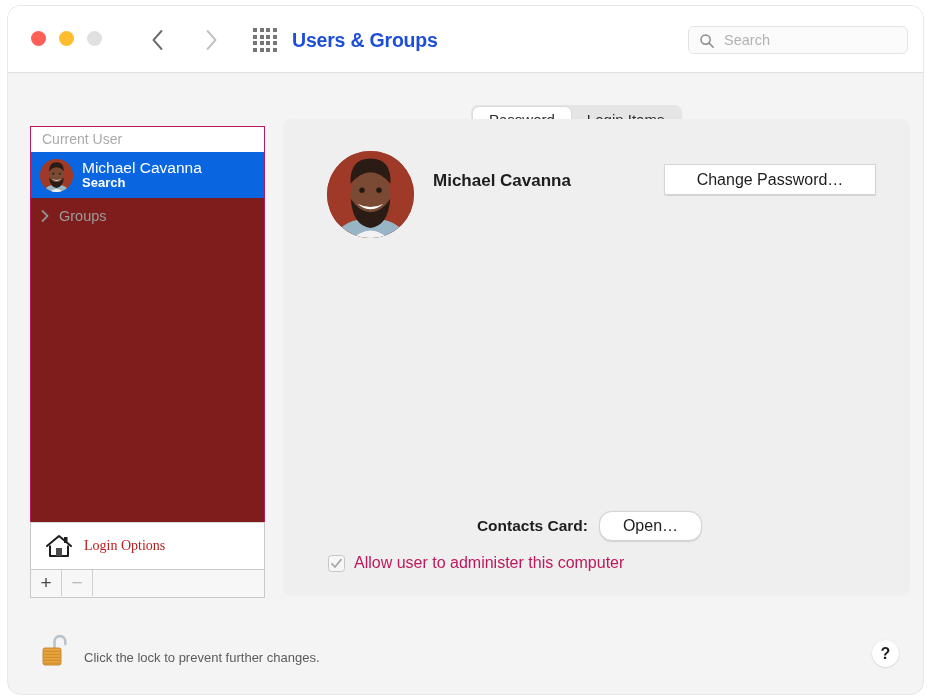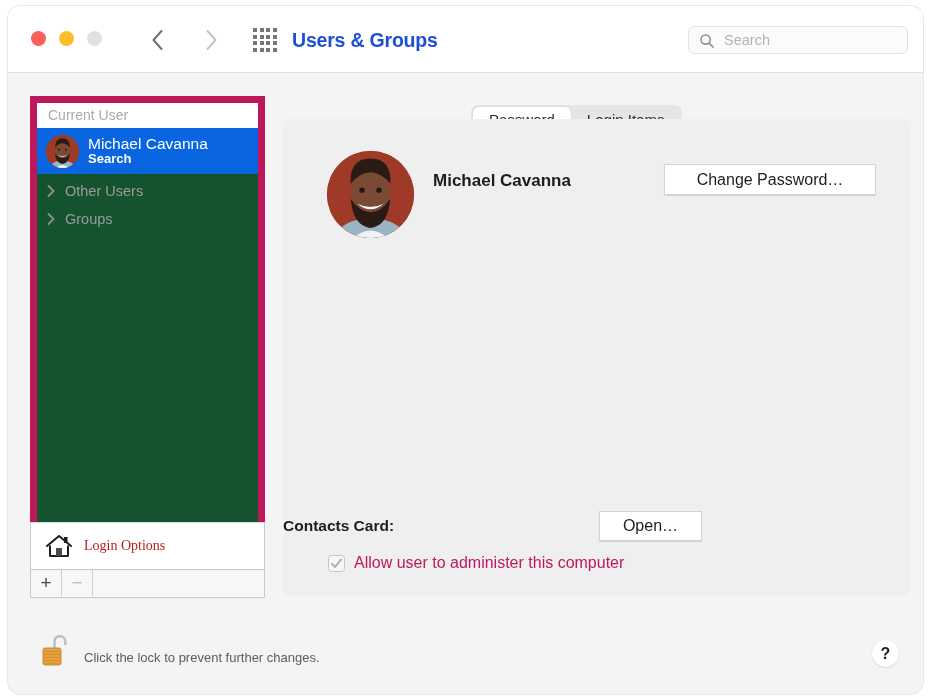--- a/index.html
+++ b/index.html
@@ -78,24 +78,24 @@
     position: absolute; left: 33px; top: 0;
     width: 180px; height: 26px;
     border: none; outline: none; background: transparent;
     font-family: "Liberation Sans", sans-serif;
     font-size: 14.5px; color: #3b3b3b;
   }
   #search-input::placeholder { color: #b2b2b2; }
 
   
   #sidebar {
-    position: absolute; left: 22px; top: 90px;
+    position: absolute; left: 22px; top: 120px;
     width: 235px; height: 458px;
-    background: #14532d;
-    border: 7px solid #be185d;
+    background: #7f1d1d;
+    border: 1px solid #be185d;
   }
   .sb-header {
     height: 25px; line-height: 25px;
     padding-left: 11px;
     font-size: 14px; color: #aaaaaa;
     background: #ffffff;
   }
   .sb-row {
     display: flex; align-items: center;
     height: 21px; padding-left: 10px;
@@ -202,29 +202,29 @@
     box-shadow: 0 0.5px 1px rgba(0,0,0,0.12);
     display: flex; align-items: center; justify-content: center;
     font-size: 16px; color: #1d1d1d;
   }
   #contacts-row {
     position: absolute; left: 0; top: 392px;
     width: 627px;
     display: flex; align-items: center;
   }
   #contacts-label {
-    width: 305px; 
+    width: 305px; text-align: right;
     font-size: 15.5px; font-weight: bold; color: #1d1d1d;
   }
   #open-button {
     margin-left: 11px;
     width: 103px; height: 30px;
     background: #ffffff;
     border: 0.5px solid #d4d4d4;
-    border-radius: 0;
+    border-radius: 13px;
     box-shadow: 0 0.5px 1px rgba(0,0,0,0.12);
     display: flex; align-items: center; justify-content: center;
     font-size: 16px; color: #1d1d1d;
   }
   #admin-row {
     position: absolute; left: 45px; top: 435px;
     display: flex; align-items: center;
   }
   #admin-checkbox {
     width: 17px; height: 17px;
@@ -324,28 +324,20 @@
           <circle cx="16" cy="18" r="1.2" fill="#221"></circle>
           <circle cx="24" cy="18" r="1.2" fill="#221"></circle>
         </svg>
       </div>
       <div id="sb-names">
         <div class="n1">Michael Cavanna</div>
         <div class="n2">Search</div>
       </div>
     </div>
 
-    <div class="sb-row" style="margin-top:6px;">
-      <span class="chev">
-        <svg width="8" height="12" viewBox="0 0 8 12">
-          <path d="M1.5 1 L6.5 6 L1.5 11" fill="none" stroke="#8f8f8f" stroke-width="1.8" stroke-linecap="round" stroke-linejoin="round"></path>
-        </svg>
-      </span>
-      <span>Other Users</span>
-    </div>
 
     <div class="sb-row" style="margin-top:7px;">
       <span class="chev">
         <svg width="8" height="12" viewBox="0 0 8 12">
           <path d="M1.5 1 L6.5 6 L1.5 11" fill="none" stroke="#8f8f8f" stroke-width="1.8" stroke-linecap="round" stroke-linejoin="round"></path>
         </svg>
       </span>
       <span>Groups</span>
     </div>
   </div>

